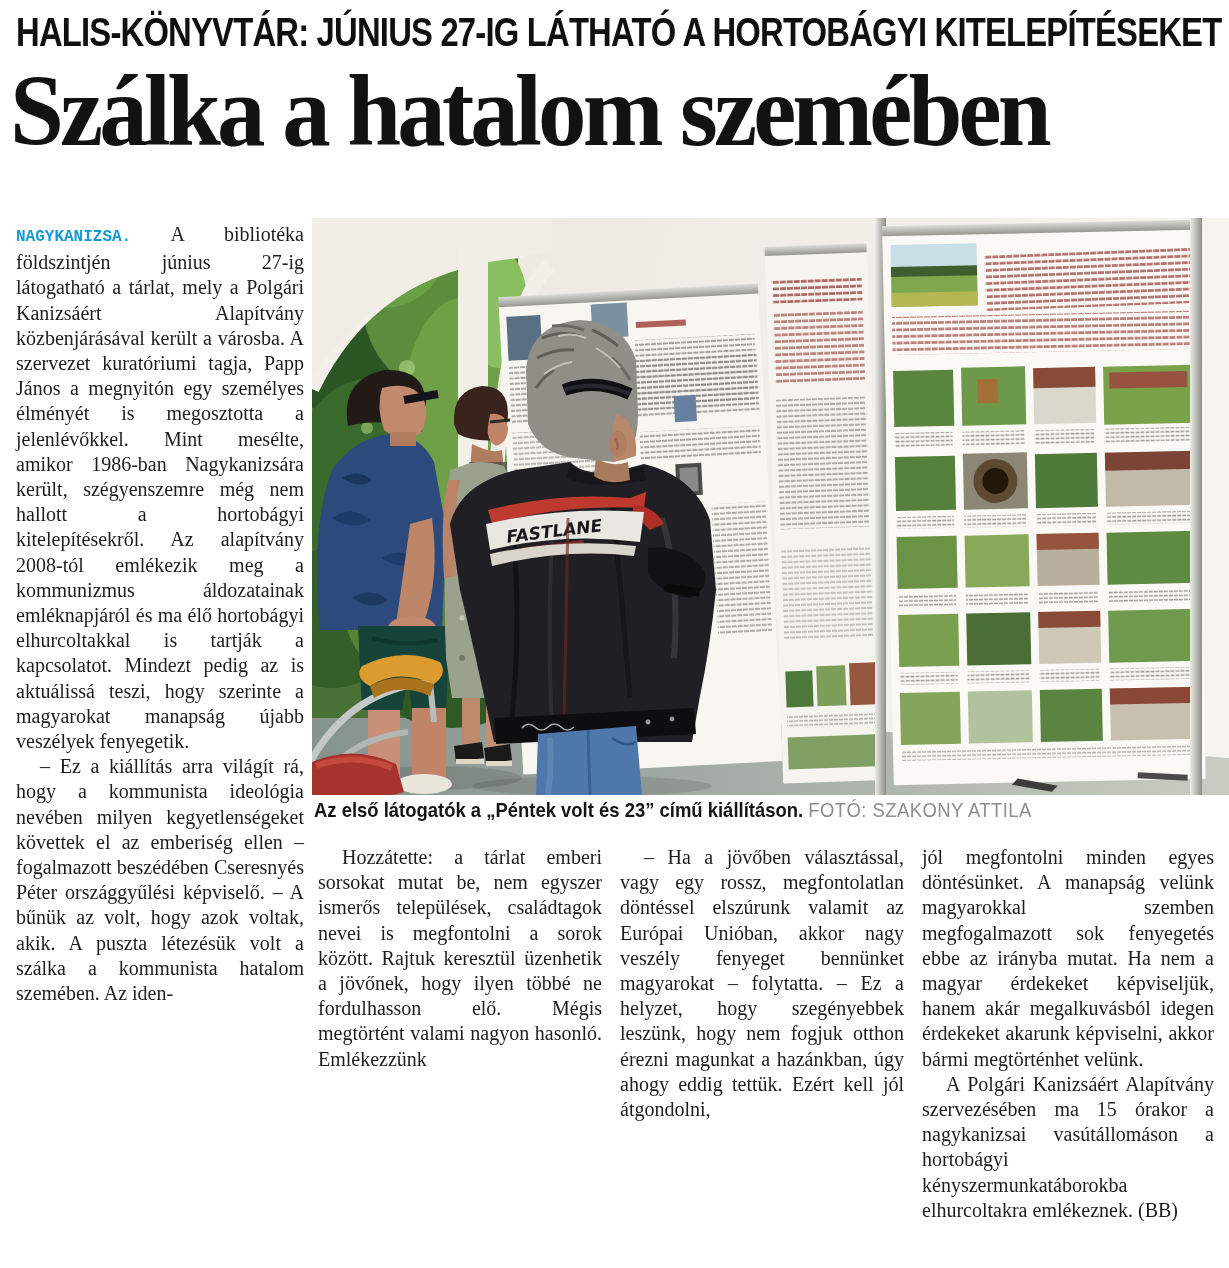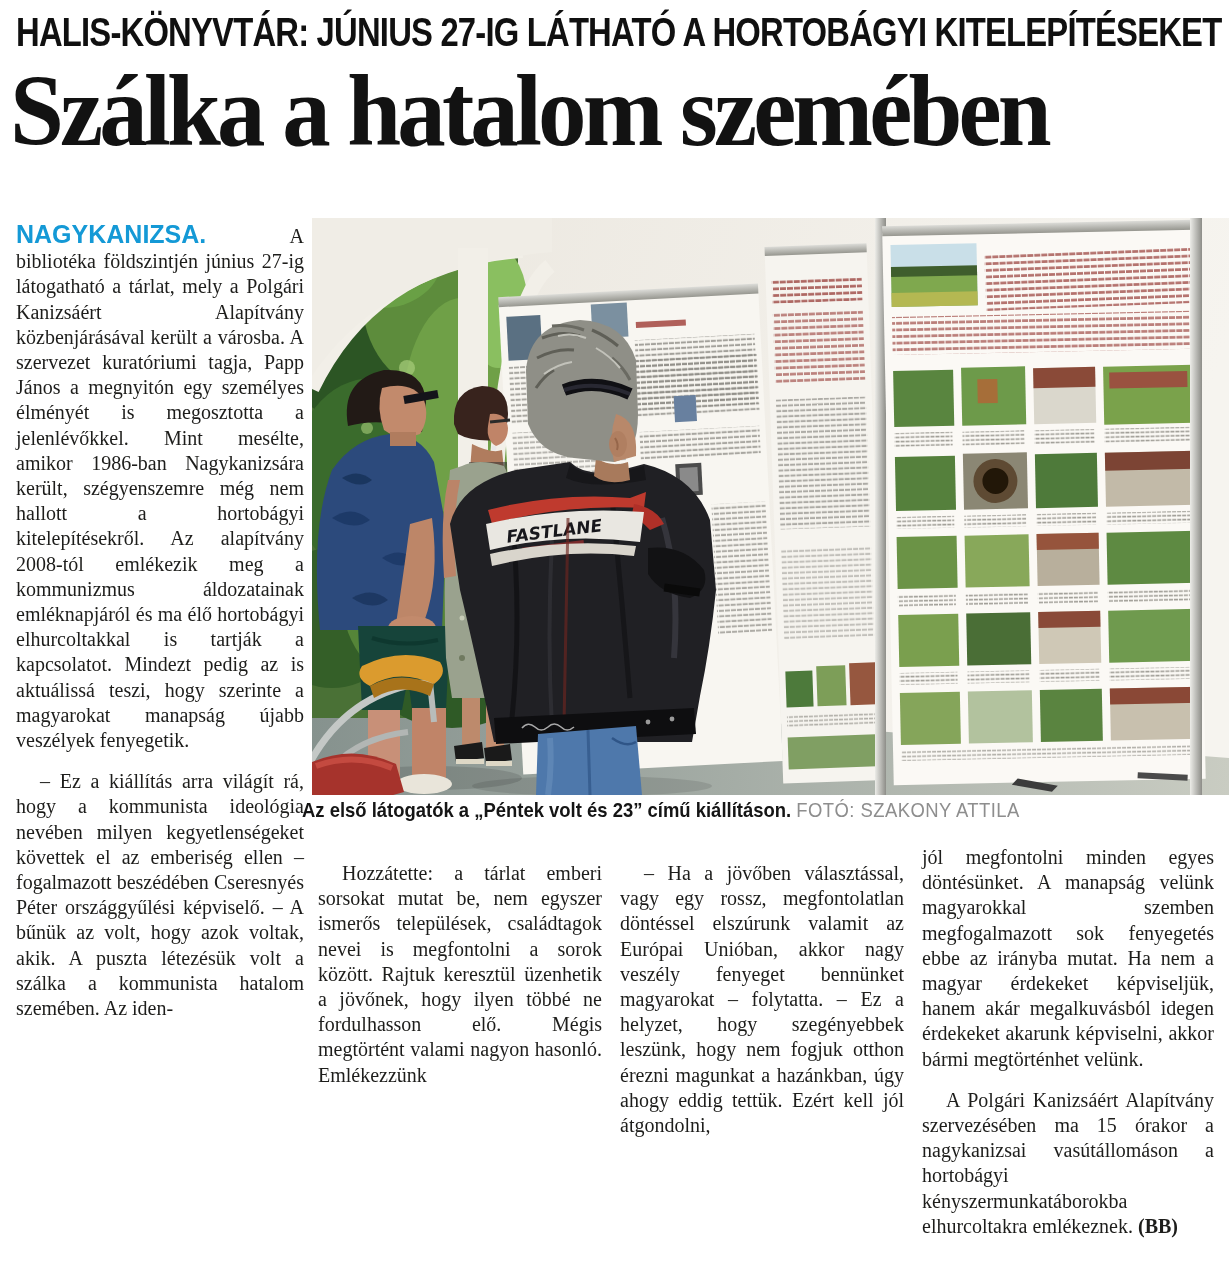--- a/index.html
+++ b/index.html
@@ -6,31 +6,31 @@
   .page{position:relative;width:1229px;height:1268px;background:#ffffff;color:#1d1d1b;overflow:hidden;
         font-family:"Liberation Serif",serif;}
   .kicker{position:absolute;left:16px;top:12px;white-space:nowrap;
           font-family:"Liberation Sans",sans-serif;font-weight:700;font-size:41px;line-height:1;
           letter-spacing:-1px;color:#101010;transform:scaleX(.80);transform-origin:left top;}
   .headline{position:absolute;left:10px;top:60px;white-space:nowrap;
             font-family:"Liberation Serif",serif;font-weight:700;font-size:101px;line-height:1.02;
             letter-spacing:-4px;color:#121212;transform:scaleX(.96);transform-origin:left top;}
   .col{position:absolute;text-align:justify;}
   .col p{margin:0;font-size:20px;line-height:25.2px;color:#1d1d1b;}
-  .col p.indent{text-indent:24px;margin-top:16px;}
+  .col p.indent{text-indent:24px;}
   .col1{left:16px;top:222px;width:288px;}
   .lead{font-family:"Liberation Sans",sans-serif;font-weight:700;font-size:21.5px;line-height:26px;
         letter-spacing:-.2px;color:#141414;margin:0 0 10px 0;text-align:justify;}
-  .dateline{font-family:Liberation Sans, sans-serif;font-weight:700;font-size:25px;color:#1499d6;}
+  .dateline{font-family:Liberation Mono, monospace;font-weight:700;font-size:16px;color:#1499d6;}
   .col2{left:318px;top:845px;width:284px;}
   .col3{left:620px;top:845px;width:284px;}
   .col4{left:922px;top:845px;width:292px;}
-  .byline{font-weight:700;}
+  .byline{font-weight:400;}
   .photo-wrap{position:absolute;left:312px;top:218px;width:917px;height:577px;overflow:hidden;background:#e9e6df;}
-  .caption{position:absolute;left:302px;top:798px;width:915px;white-space:nowrap;}
+  .caption{position:absolute;left:314px;top:798px;width:915px;white-space:nowrap;}
   .caption-inner{display:inline-block;transform:scaleX(.90);transform-origin:left center;
                  font-family:"Liberation Sans",sans-serif;font-size:20.5px;}
   .cap-bold{font-weight:700;color:#151515;}
   .credit{font-weight:400;color:#8e8e8e;letter-spacing:.5px;}
 </style>
 </head>
 <body>
 
 <div class="page">
 

